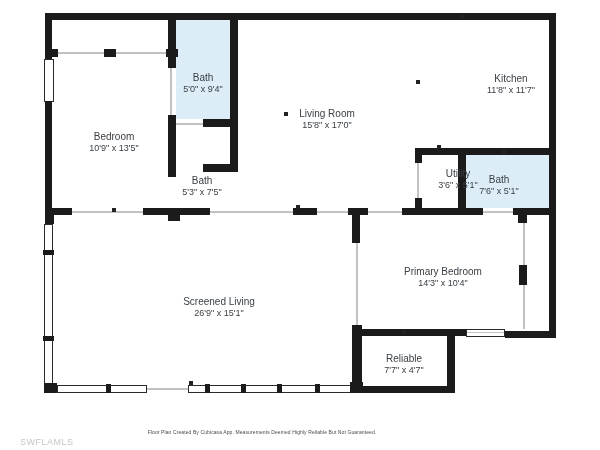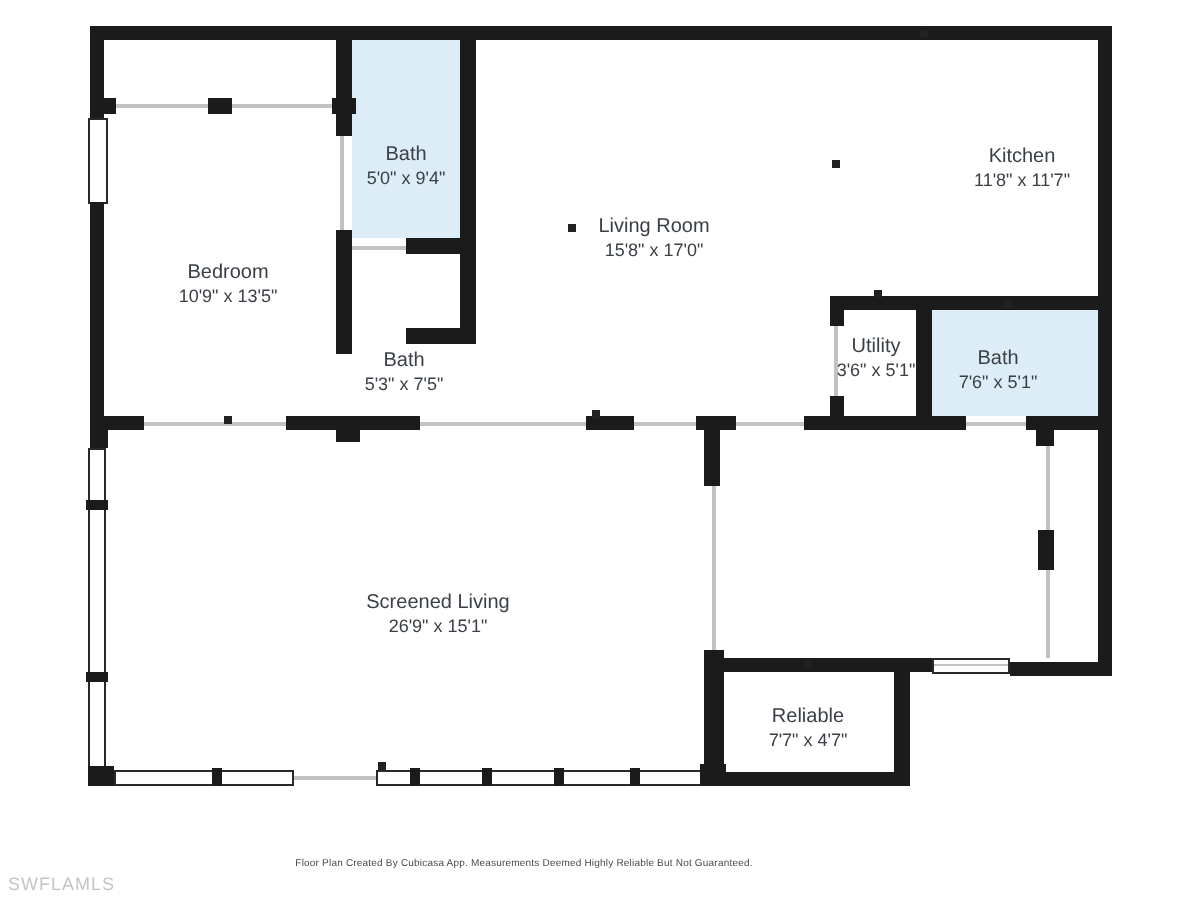--- a/index.html
+++ b/index.html
@@ -11,21 +11,21 @@
   .thin{position:absolute;background:var(--thin,#c2c2c2);}
   .fill{position:absolute;background:var(--bathfill,#ddedf8);}
   .win{position:absolute;background:#ffffff;border:1px solid #2a2a2a;box-sizing:border-box;}
   .tick{position:absolute;background:#222;width:4px;height:4px;}
   .room-label{position:absolute;transform:translateX(-50%);text-align:center;
     color:var(--label,#3a4046);white-space:nowrap;line-height:11px;}
   .room-name{font-size:10px;}
   .room-dims{font-size:9px;margin-top:1px;}
   .footer-note{position:absolute;transform:translateX(-50%);font-size:5px;
     color:#4a4a4a;white-space:nowrap;letter-spacing:.1px;}
-  .watermark{position:absolute;font-size:9px;color:#c5c5c5;letter-spacing:.5px;}
+  .watermark{position:absolute;font-size:9px;color:#c5c5c5;letter-spacing:.5px;margin-left:16px;}
 </style>
 </head>
 <body>
 
 <div id="canvas">
     <div class="fill" style="left: 466px; top: 155px; width: 83px; height: 53px;"></div>
     <div class="fill" style="left: 176px; top: 20px; width: 54px; height: 99px;"></div>
     <div class="win" style="left: 466px; top: 329px; width: 39px; height: 8px;"></div>
     <div class="win" style="left: 188px; top: 385px; width: 164px; height: 8px;"></div>
     <div class="win" style="left: 57px; top: 385px; width: 90px; height: 8px;"></div>
@@ -109,27 +109,31 @@
     <div class="room-dims">5'3" x 7'5"</div>
   </div>
   <div class="room-label" style="left:327px;top:108px;">
     <div class="room-name">Living Room</div>
     <div class="room-dims">15'8" x 17'0"</div>
   </div>
   <div class="room-label" style="left:475px;top:73px;margin-left:36px;">
     <div class="room-name">Kitchen</div>
     <div class="room-dims">11'8" x 11'7"</div>
   </div>
-  <div class="room-label" style="left:438px;top:168px;text-align:center;">
+  <div class="room-label" style="left:458px;top:168px;text-align:center;">
     <div class="room-name">Utility</div>
     <div class="room-dims">3'6" x 5'1"</div>
   </div>
   <div class="room-label" style="left:499px;top:174px;">
     <div class="room-name">Bath</div>
     <div class="room-dims">7'6" x 5'1"</div>
+  </div>
+  <div class="room-label" style="left:443px;top:266px;">
+    <div class="room-name">Primary Bedroom</div>
+    <div class="room-dims">14'3" x 10'4"</div>
   </div>
   <div class="room-label" style="left:219px;top:296px;">
     <div class="room-name">Screened Living</div>
     <div class="room-dims">26'9" x 15'1"</div>
   </div>
   <div class="room-label" style="left:404px;top:353px;">
     <div class="room-name">Reliable</div>
     <div class="room-dims">7'7" x 4'7"</div>
   </div>
 

